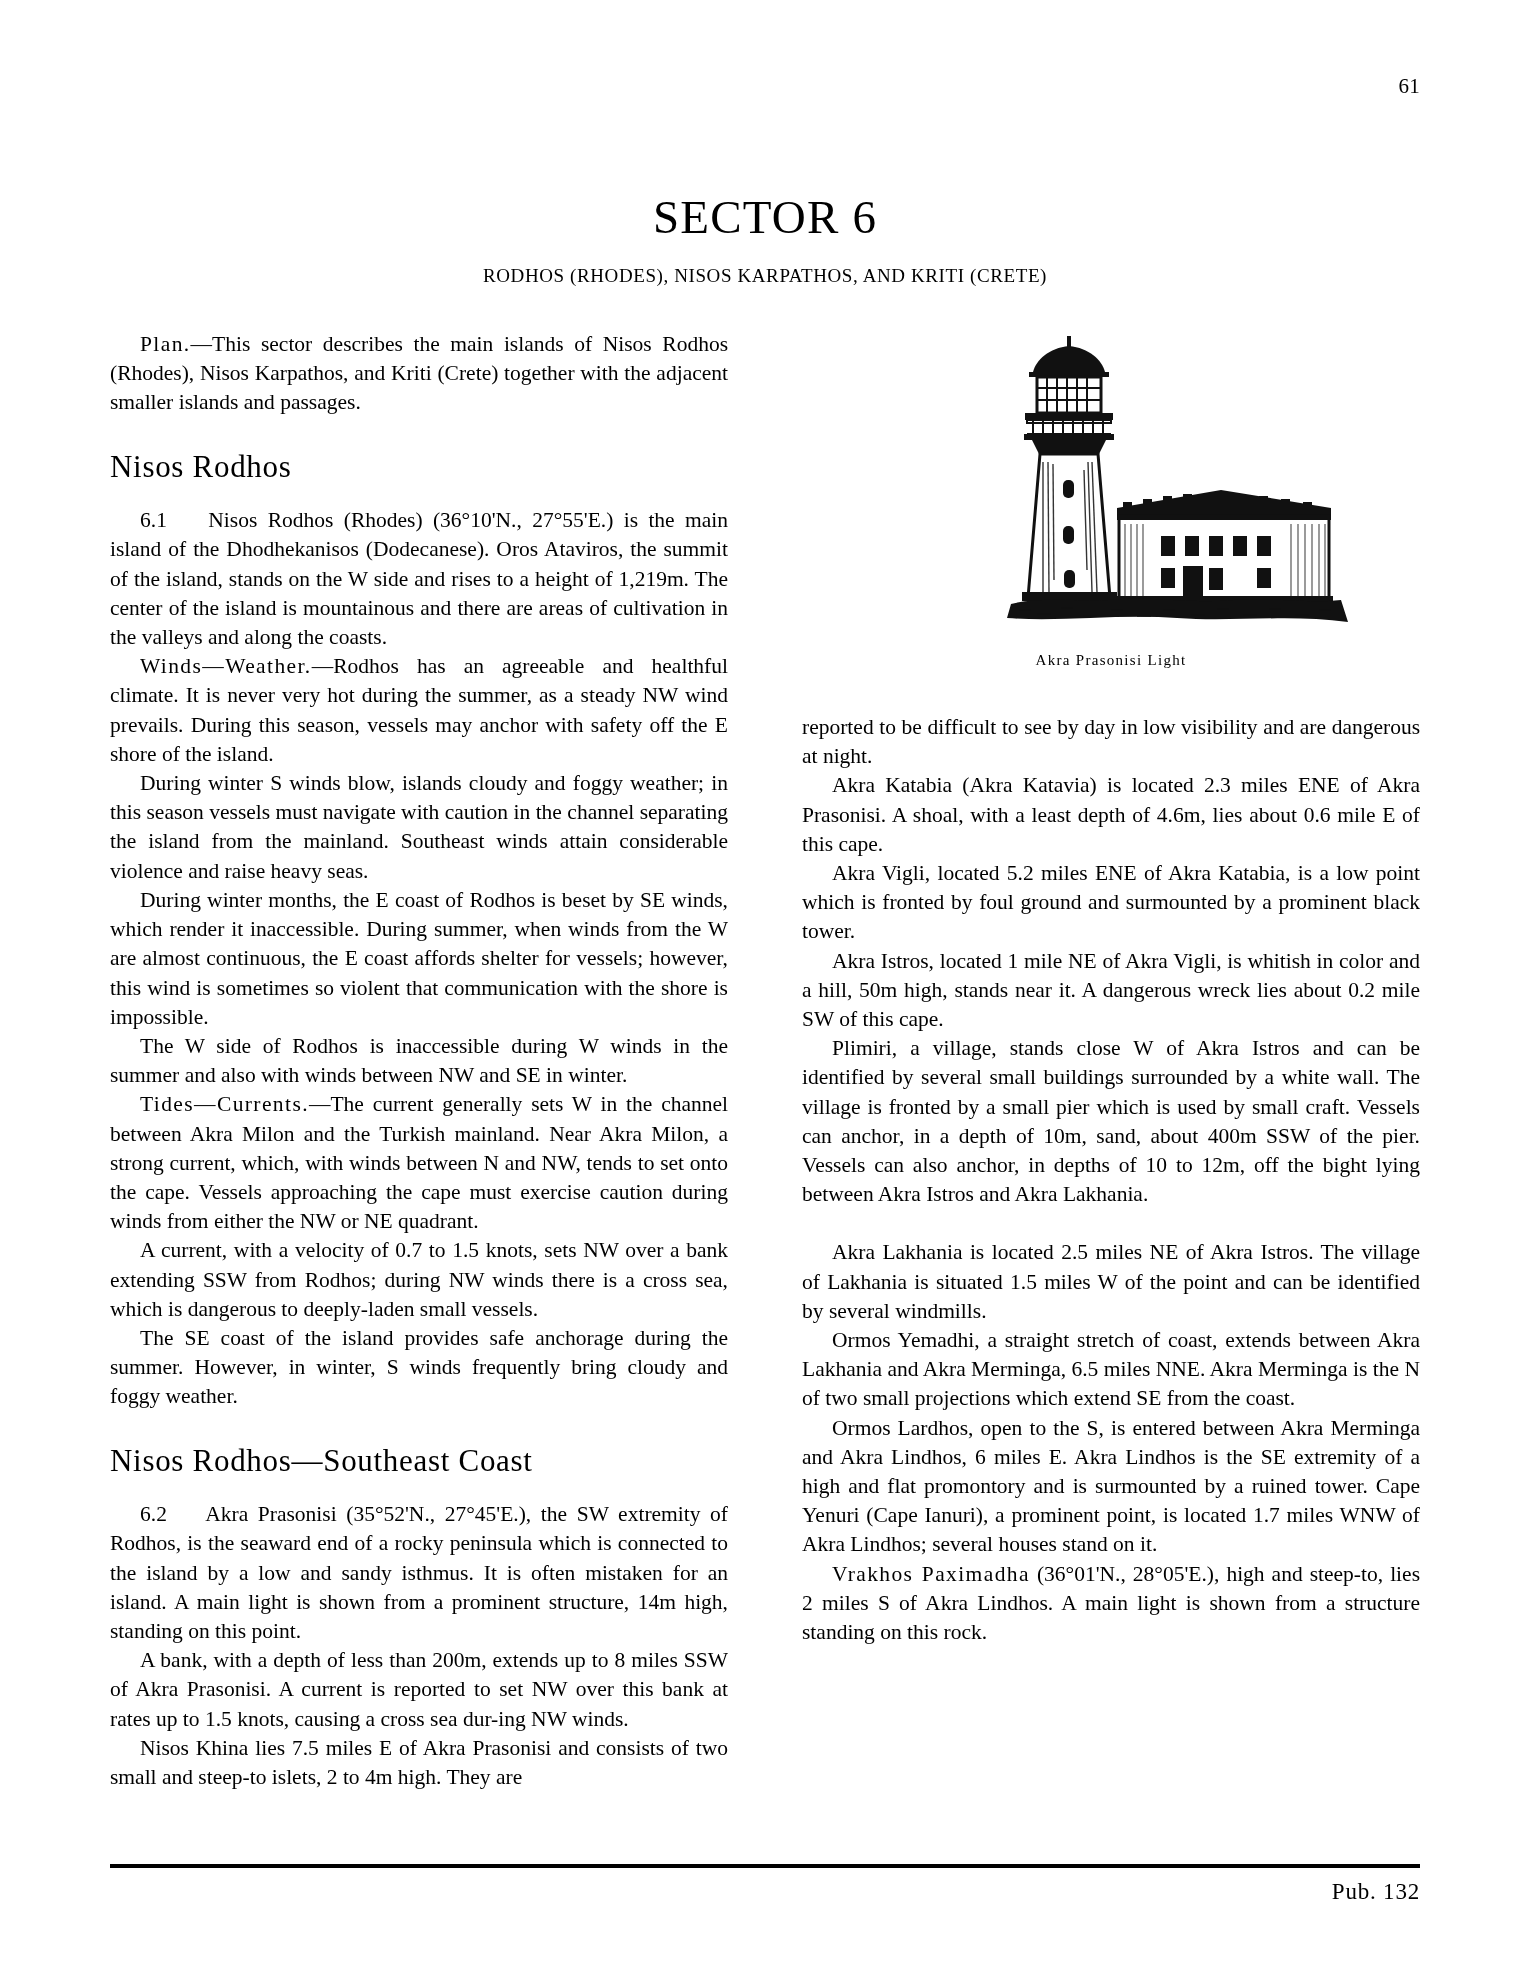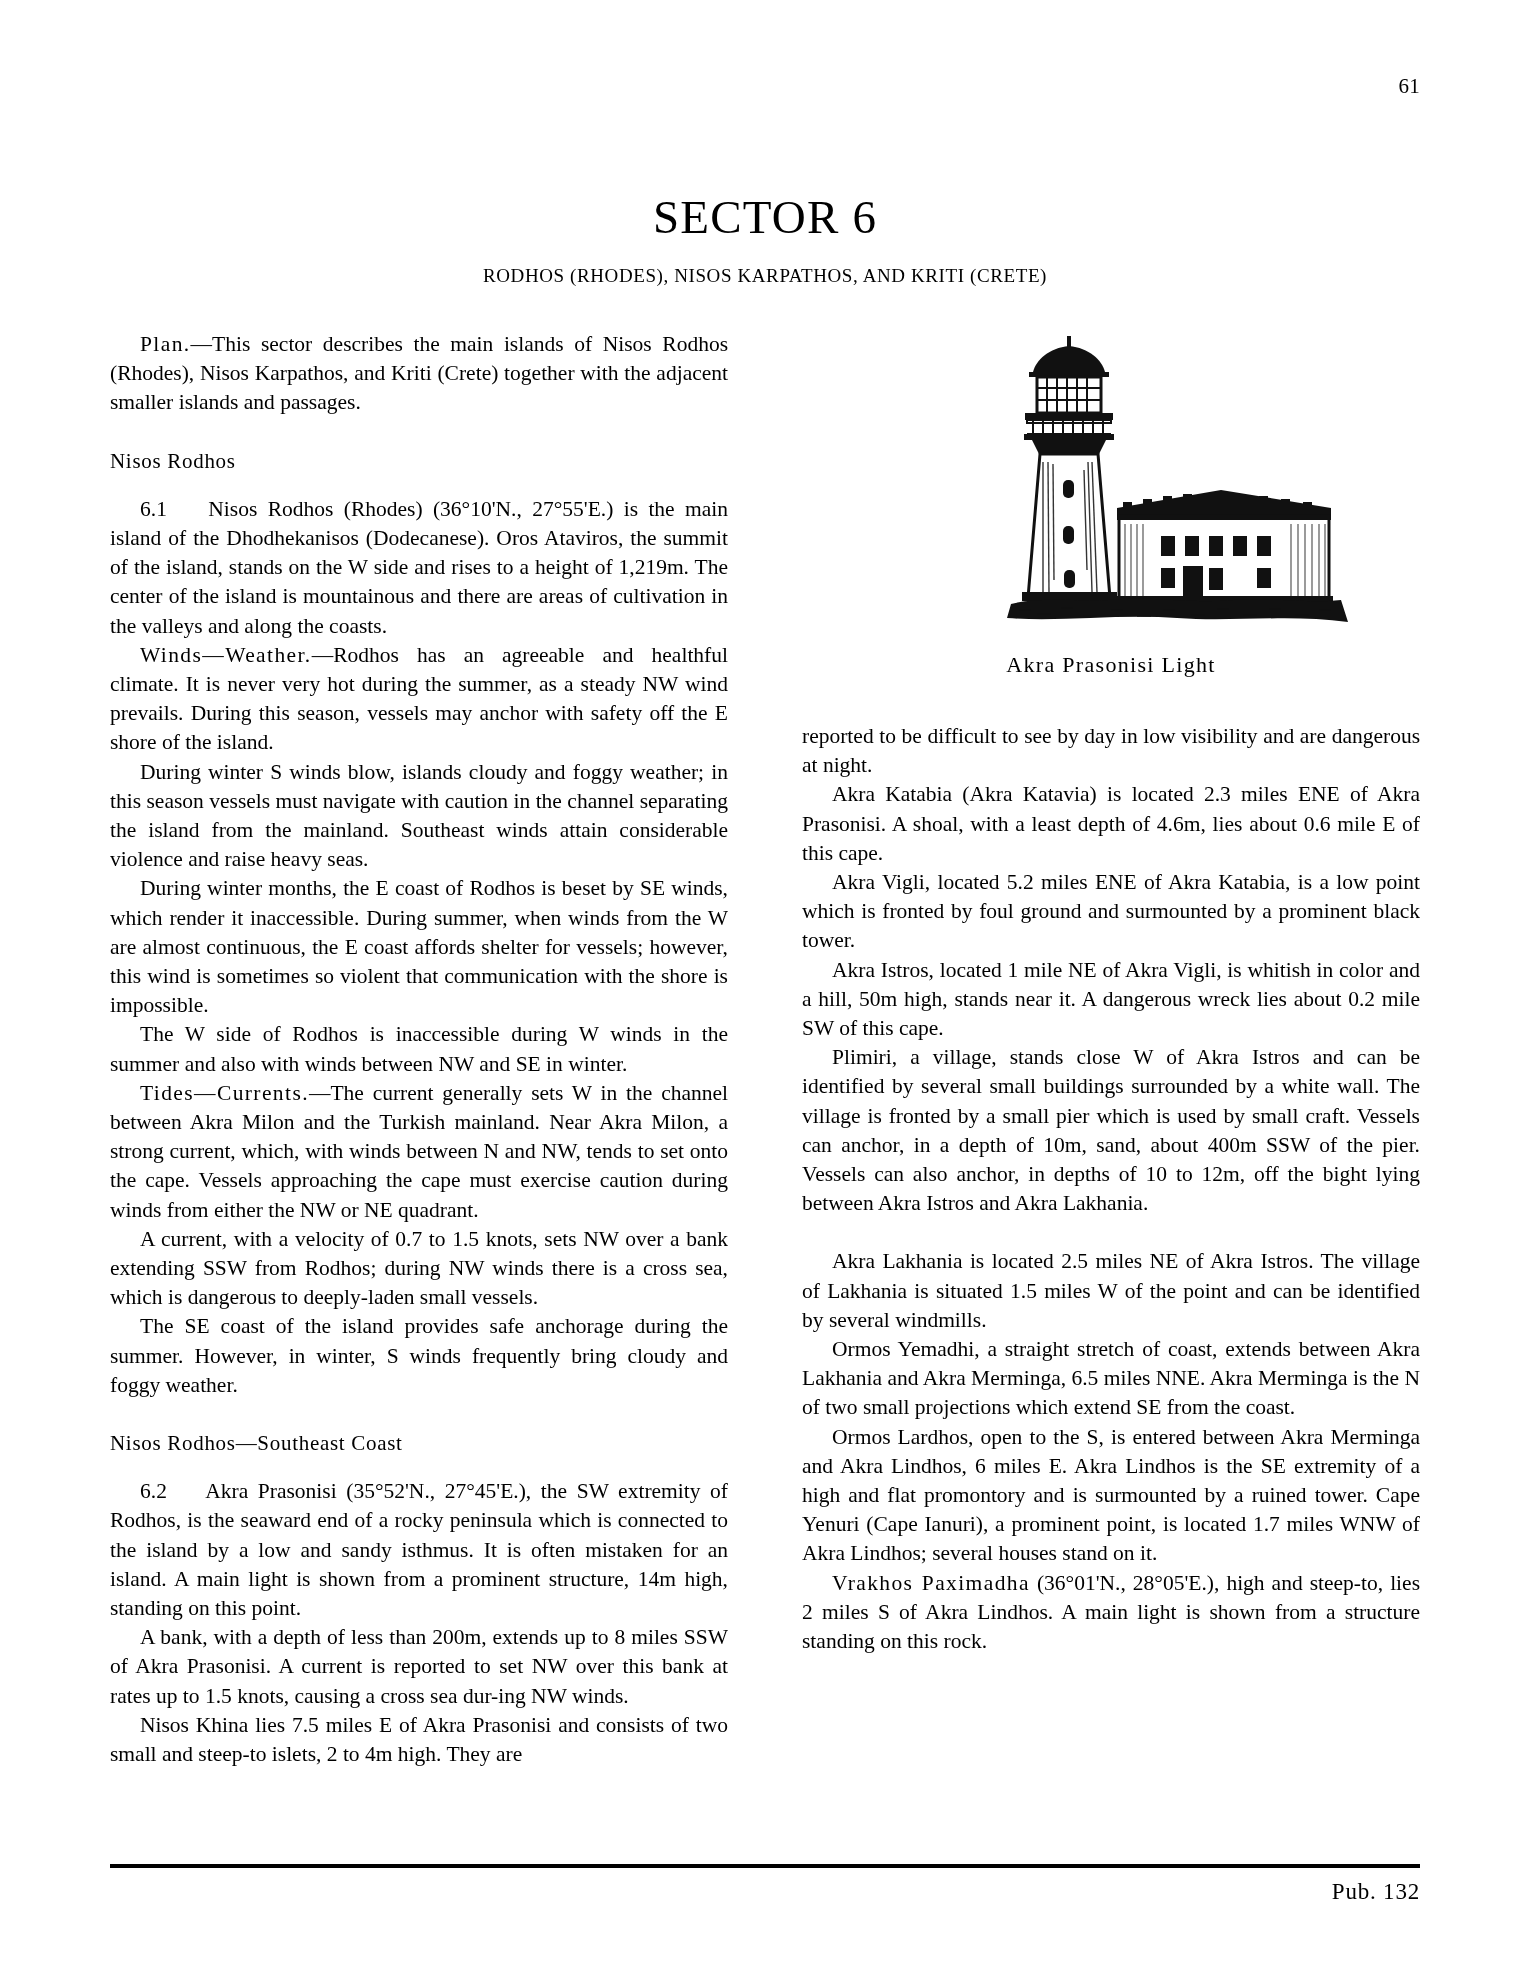--- a/index.html
+++ b/index.html
@@ -80,39 +80,39 @@
   p.body.gap { margin-top: 29px; }
 
   .run-in {
     letter-spacing: 1.4px;
   }
 
   h2.section-head {
     margin: 0;
     padding-top: 31px;
     padding-bottom: 22px;
-    font-size: 21px;
+    font-size: 31px;
     font-weight: normal;
     letter-spacing: 0.7px;
     line-height: 1.15;
     text-align: left;
   }
 
   
   .figure {
     width: 100%;
     text-align: center;
   }
   .figure svg {
     display: block;
     margin: 0 auto;
   }
   .figure-caption {
     margin-top: 22px;
-    font-size: 22px;
+    font-size: 15px;
     letter-spacing: 1.3px;
     text-align: center;
   }
   .figure-spacer { height: 44px; }
 
   
   .footer-rule {
     position: absolute;
     left: 110px;
     bottom: 112px;

